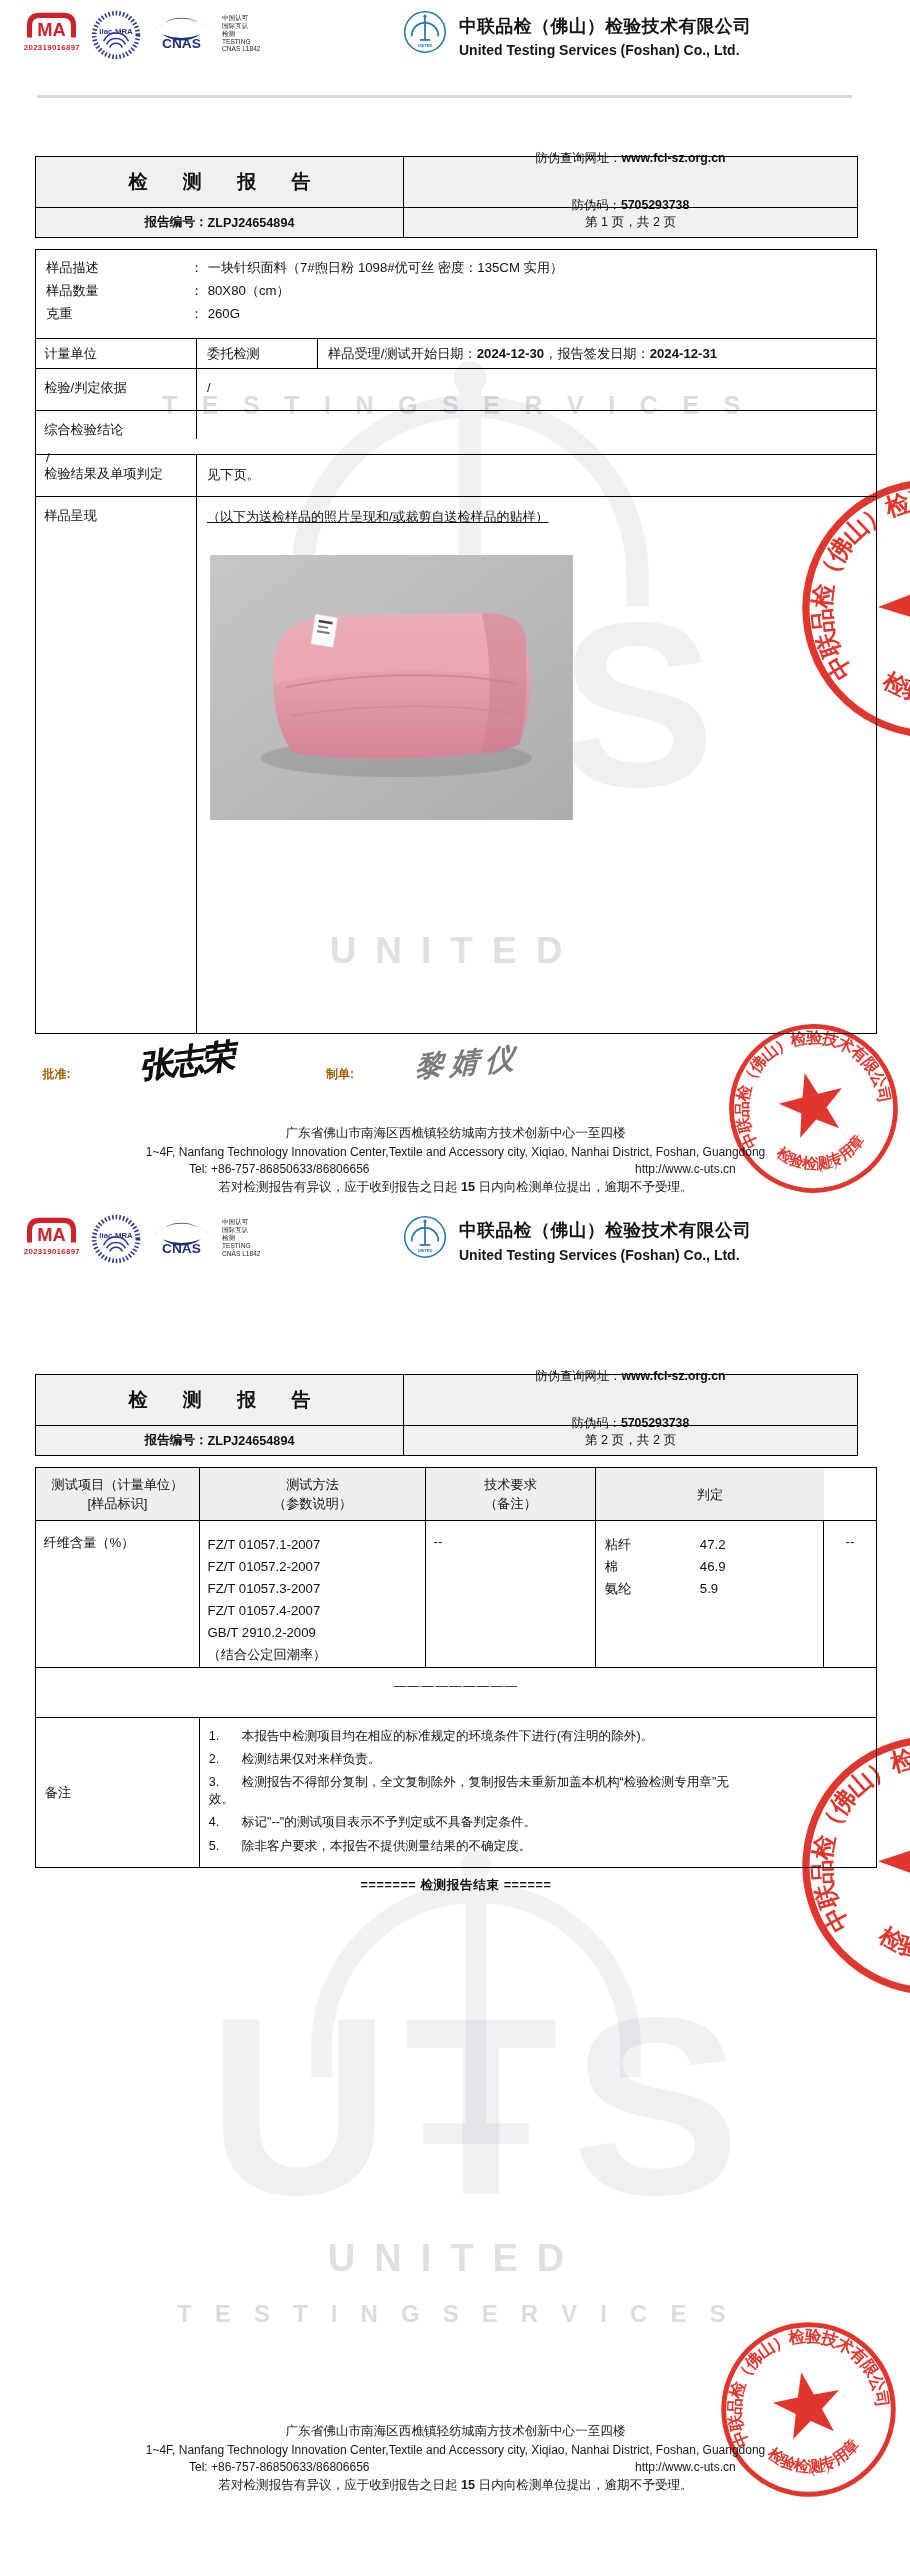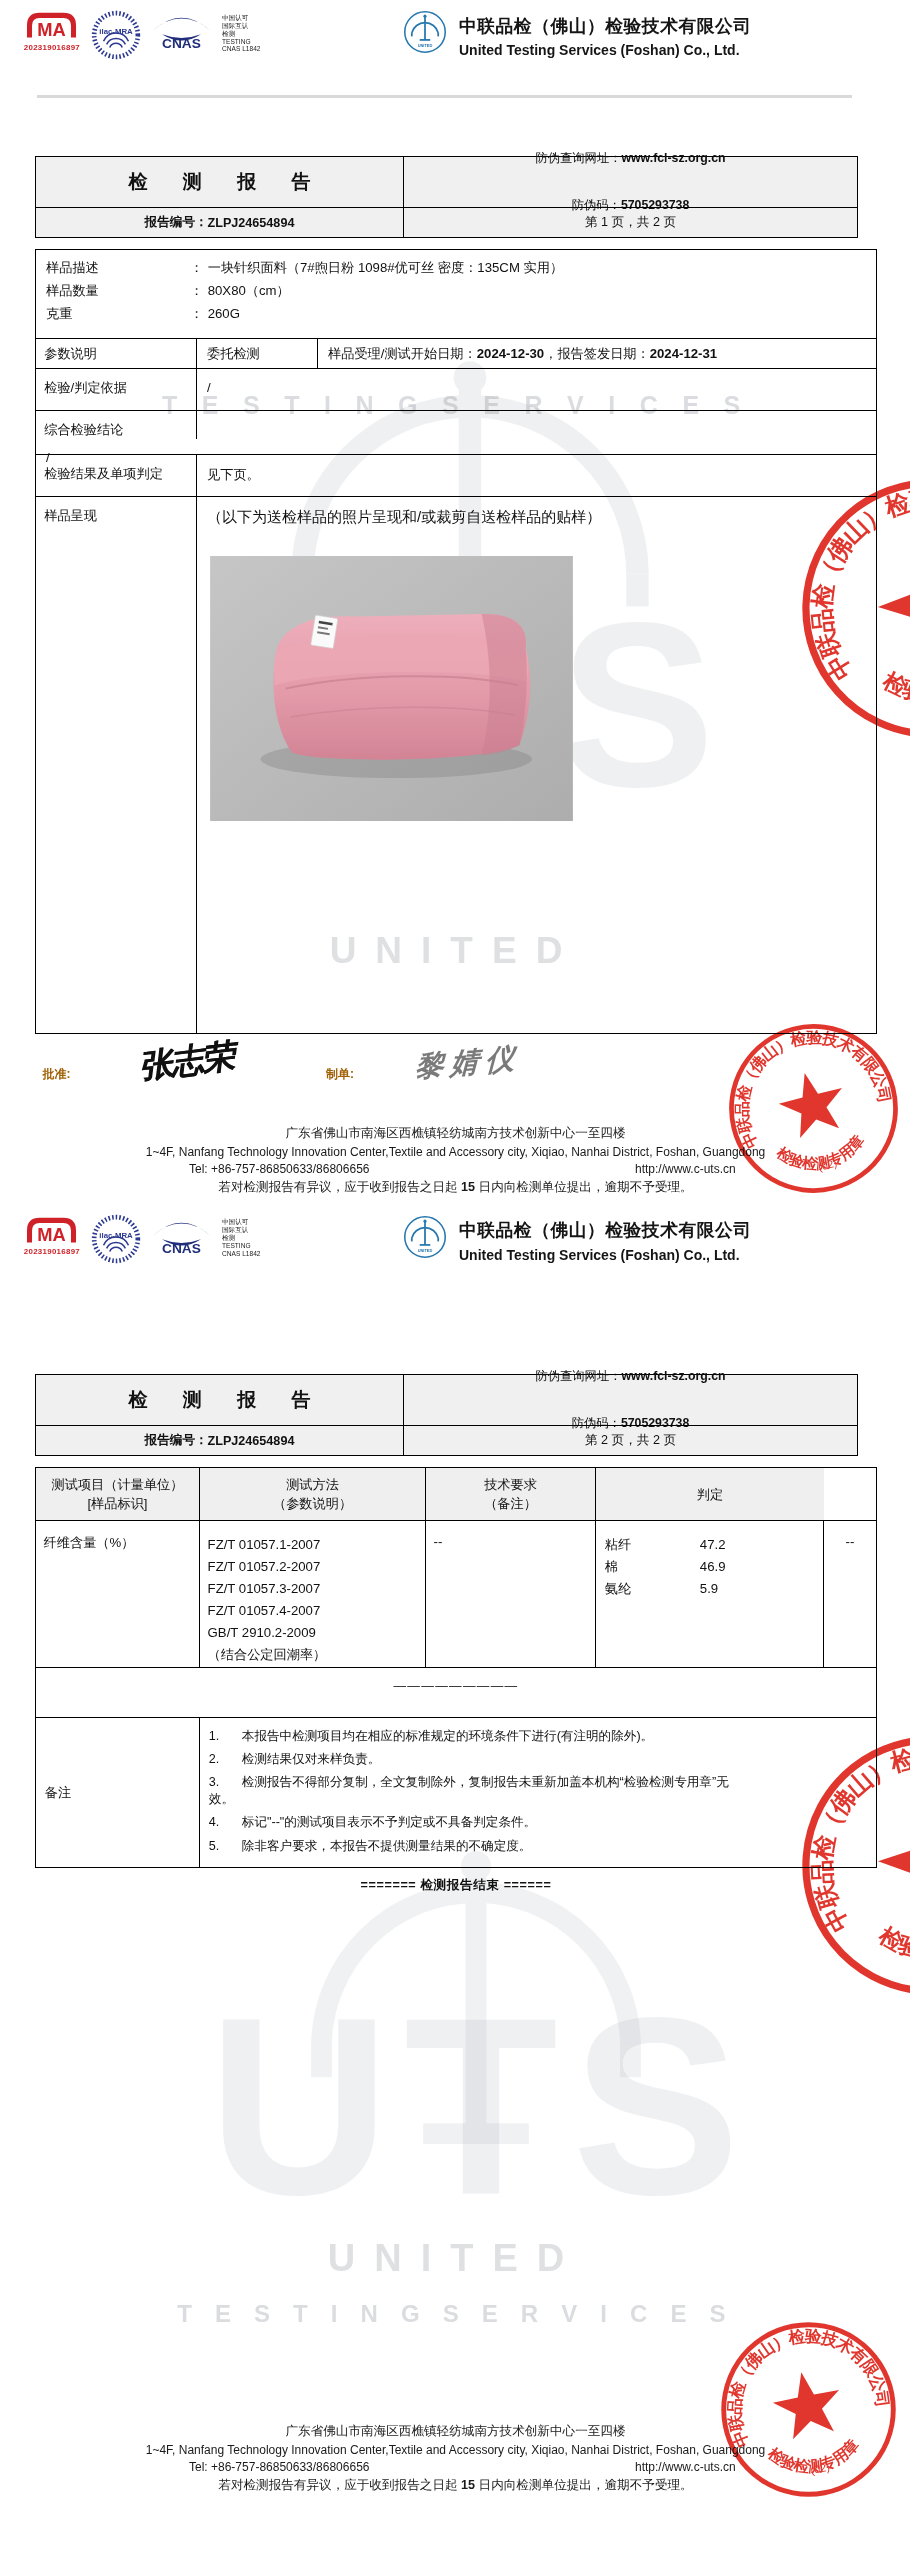--- a/index.html
+++ b/index.html
@@ -61,21 +61,21 @@
   .itr:first-child{border-top:none;}
   .it-label{width:161px;box-sizing:border-box;border-right:1.3px solid #000;padding:10px 3.8px 0 8.2px;font-size:13.2px;flex-shrink:0;}
   .it-mid{width:121px;box-sizing:border-box;border-right:1.3px solid #000;padding:6.3px 0 0 10px;font-size:13.2px;flex-shrink:0;}
   .it-val{flex:1;padding:0 7.6px 0 10px;font-size:13.2px;}
   .h-r1{height:88px;} .h-r2{height:30px;} .h-r3{height:42px;} .h-r4{height:44px;flex-direction:column;} .h-r5{height:42px;} .h-r6{height:537px;}
   .pt-sm{padding-top:6.3px;} .pt-md{padding-top:11.3px;}
   .ci-line{display:flex;line-height:23px;}
   .ci-fl{width:144px;flex-shrink:0;}
   .ci-colon{width:17.7px;flex-shrink:0;}
   .r2-dates b{font-weight:bold;}
-  .sample-caption{padding-top:11.3px;font-size:15px;}
+  .sample-caption{padding-top:11.3px;font-size:13px;text-decoration:underline;}
   .photo-wrap{margin:29px 0 0 2.5px;width:363px;height:265px;position:relative;z-index:3;}
   .photo-wrap svg{width:363px;height:265px;display:block;}
 
   
   .sig-row{position:absolute;top:1039px;left:35px;width:842px;height:58px;z-index:2;}
   .sig-label{position:absolute;font-size:12px;font-weight:bold;color:#a16207;}
   .sig-l1{left:7.6px;top:26.5px;} .sig-l2{left:291px;top:26.5px;}
   .sig-name{position:absolute;font-family:"DejaVu Serif",serif;font-weight:bold;white-space:nowrap;}
   .sig-n1{left:106px;top:0;font-size:33px;color:#101010;transform:rotate(-7deg) skewX(-14deg);letter-spacing:-1.3px;text-shadow:0.6px 0 #101010;}
   .sig-n2{left:382px;top:3.8px;font-size:29px;color:#5a5a5a;transform:rotate(-5deg) skewX(-20deg);letter-spacing:6.3px;opacity:.8;}
@@ -224,21 +224,21 @@
             <span>80X80（cm）</span>
           </div>
           <div class="ci-line">
             <span class="ci-fl">克重</span>
             <span class="ci-colon">：</span>
             <span>260G</span>
           </div>
         </div>
       </div>
       <div class="itr h-r2">
-        <div class="it-label" style="padding-top:6.3px">参数说明</div>
+        <div class="it-label" style="padding-top:6.3px">计量单位</div>
         <div class="it-mid">委托检测</div>
         <div class="it-val pt-sm r2-dates">
           <span>样品受理/测试开始日期：</span><b>2024-12-30</b><span>，报告签发日期：</span><b>2024-12-31</b>
         </div>
       </div>
       <div class="itr h-r3">
         <div class="it-label">检验/判定依据</div>
         <div class="it-val pt-md">/</div>
       </div>
       <div class="itr h-r4">

